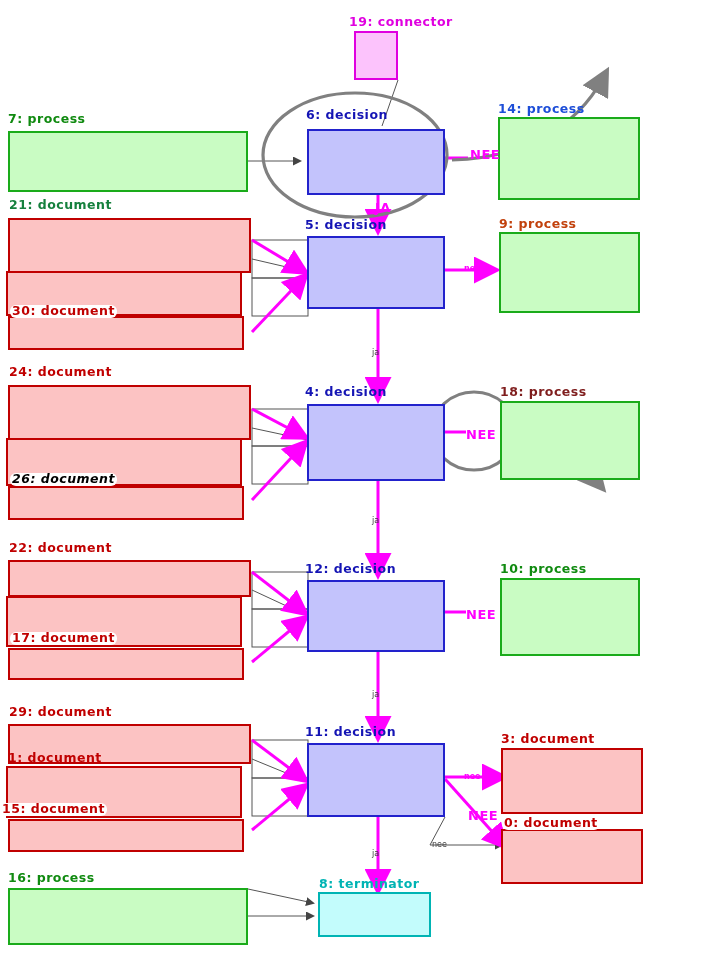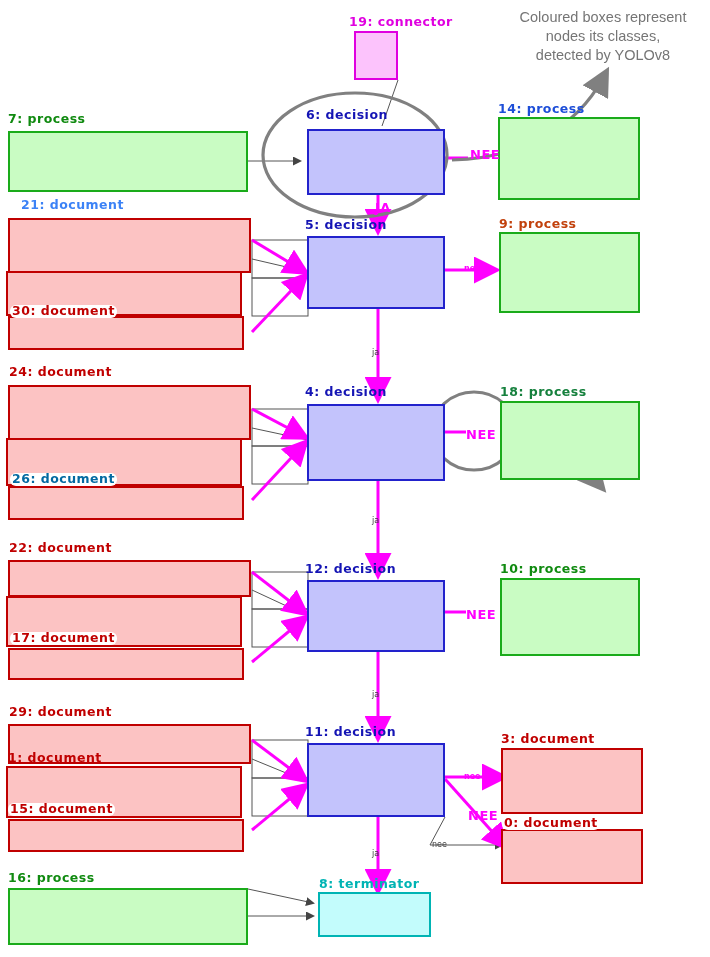--- a/index.html
+++ b/index.html
@@ -93,52 +93,52 @@
 
 <div class="node" style="left: 354px; top: 31px; width: 44px; height: 49px; background: rgb(252, 195, 252); border: 2px solid rgb(224, 0, 224);"></div>
     <div class="lbl" style="left: 349px; top: 16px; color: rgb(224, 0, 224);">19: connector</div>
     <div class="node" style="left: 8px; top: 131px; width: 240px; height: 61px; background: rgb(201, 252, 195); border: 2px solid rgb(26, 171, 26);"></div>
     <div class="lbl" style="left: 8px; top: 113px; color: rgb(16, 138, 16);">7: process</div>
     <div class="node" style="left: 307px; top: 129px; width: 138px; height: 66px; background: rgb(195, 195, 252); border: 2px solid rgb(34, 34, 204);"></div>
     <div class="lbl" style="left: 306px; top: 109px; color: rgb(20, 20, 180);">6: decision</div>
     <div class="node" style="left: 498px; top: 117px; width: 142px; height: 83px; background: rgb(201, 252, 195); border: 2px solid rgb(26, 171, 26);"></div>
     <div class="lbl" style="left: 498px; top: 103px; color: #1d4ed8;">14: process</div>
     <div class="node" style="left: 8px; top: 218px; width: 243px; height: 55px; background: rgb(252, 195, 195); border: 2px solid rgb(192, 0, 0);"></div>
-    <div class="lbl" style="left: 9px; top: 199px; color: #3b82f6; margin-left: 12px;">21: document</div>
+    <div class="lbl" style="left: 9px; top: 199px; color: #15803d;">21: document</div>
     <div class="node" style="left: 6px; top: 271px; width: 236px; height: 45px; background: rgb(252, 195, 195); border: 2px solid rgb(192, 0, 0);"></div>
     <div class="node" style="left: 8px; top: 316px; width: 236px; height: 34px; background: rgb(252, 195, 195); border: 2px solid rgb(192, 0, 0);"></div>
     <div class="lbl boxed" style="left: 10px; top: 305px; color: rgb(192, 0, 0);">30: document</div>
     <div class="node" style="left: 307px; top: 236px; width: 138px; height: 73px; background: rgb(195, 195, 252); border: 2px solid rgb(34, 34, 204);"></div>
     <div class="lbl" style="left: 305px; top: 219px; color: rgb(20, 20, 180);">5: decision</div>
     <div class="node" style="left: 499px; top: 232px; width: 141px; height: 81px; background: rgb(201, 252, 195); border: 2px solid rgb(26, 171, 26);"></div>
     <div class="lbl" style="left: 499px; top: 218px; color: #c2410c; text-align: center;">9: process</div>
     <div class="node" style="left: 8px; top: 385px; width: 243px; height: 55px; background: rgb(252, 195, 195); border: 2px solid rgb(192, 0, 0);"></div>
     <div class="lbl" style="left: 9px; top: 366px; color: rgb(192, 0, 0);">24: document</div>
     <div class="node" style="left: 6px; top: 438px; width: 236px; height: 48px; background: rgb(252, 195, 195); border: 2px solid rgb(192, 0, 0);"></div>
     <div class="node" style="left: 8px; top: 486px; width: 236px; height: 34px; background: rgb(252, 195, 195); border: 2px solid rgb(192, 0, 0);"></div>
-    <div class="lbl boxed" style="left: 10px; top: 473px; color: #0369a1;">26: document</div>
+    <div class="lbl boxed" style="left: 10px; top: 473px; color: #000000; font-style: italic;">26: document</div>
     <div class="node" style="left: 307px; top: 404px; width: 138px; height: 77px; background: rgb(195, 195, 252); border: 2px solid rgb(34, 34, 204);"></div>
     <div class="lbl" style="left: 305px; top: 386px; color: rgb(20, 20, 180);">4: decision</div>
     <div class="node" style="left: 500px; top: 401px; width: 140px; height: 79px; background: rgb(201, 252, 195); border: 2px solid rgb(26, 171, 26);"></div>
-    <div class="lbl" style="left: 500px; top: 386px; color: #15803d;">18: process</div>
+    <div class="lbl" style="left: 500px; top: 386px; color: #7f1d1d;">18: process</div>
     <div class="node" style="left: 8px; top: 560px; width: 243px; height: 37px; background: rgb(252, 195, 195); border: 2px solid rgb(192, 0, 0);"></div>
     <div class="lbl" style="left: 9px; top: 542px; color: rgb(192, 0, 0);">22: document</div>
     <div class="node" style="left: 6px; top: 596px; width: 236px; height: 51px; background: rgb(252, 195, 195); border: 2px solid rgb(192, 0, 0);"></div>
     <div class="node" style="left: 8px; top: 648px; width: 236px; height: 32px; background: rgb(252, 195, 195); border: 2px solid rgb(192, 0, 0);"></div>
     <div class="lbl boxed" style="left: 10px; top: 632px; color: rgb(192, 0, 0);">17: document</div>
     <div class="node" style="left: 307px; top: 580px; width: 138px; height: 72px; background: rgb(195, 195, 252); border: 2px solid rgb(34, 34, 204);"></div>
     <div class="lbl" style="left: 305px; top: 563px; color: rgb(20, 20, 180);">12: decision</div>
     <div class="node" style="left: 500px; top: 578px; width: 140px; height: 78px; background: rgb(201, 252, 195); border: 2px solid rgb(26, 171, 26);"></div>
     <div class="lbl" style="left: 500px; top: 563px; color: rgb(16, 138, 16);">10: process</div>
     <div class="node" style="left: 8px; top: 724px; width: 243px; height: 40px; background: rgb(252, 195, 195); border: 2px solid rgb(192, 0, 0);"></div>
     <div class="lbl" style="left: 9px; top: 706px; color: rgb(192, 0, 0);">29: document</div>
     <div class="node" style="left: 6px; top: 766px; width: 236px; height: 52px; background: rgb(252, 195, 195); border: 2px solid rgb(192, 0, 0);"></div>
     <div class="lbl" style="left: 8px; top: 752px; color: rgb(192, 0, 0);">1: document</div>
     <div class="node" style="left: 8px; top: 819px; width: 236px; height: 33px; background: rgb(252, 195, 195); border: 2px solid rgb(192, 0, 0);"></div>
-    <div class="lbl boxed" style="left: 8px; top: 803px; color: rgb(192, 0, 0);">15: document</div>
+    <div class="lbl boxed" style="left: 0; top: 803px; color: rgb(192, 0, 0);">15: document</div>
     <div class="node" style="left: 307px; top: 743px; width: 138px; height: 74px; background: rgb(195, 195, 252); border: 2px solid rgb(34, 34, 204);"></div>
     <div class="lbl" style="left: 305px; top: 726px; color: rgb(20, 20, 180);">11: decision</div>
     <div class="node" style="left: 501px; top: 748px; width: 142px; height: 66px; background: rgb(252, 195, 195); border: 2px solid rgb(192, 0, 0);"></div>
     <div class="lbl" style="left: 501px; top: 733px; color: rgb(192, 0, 0);">3: document</div>
     <div class="node" style="left: 501px; top: 829px; width: 142px; height: 55px; background: rgb(252, 195, 195); border: 2px solid rgb(192, 0, 0);"></div>
     <div class="lbl boxed" style="left: 502px; top: 817px; color: rgb(192, 0, 0);">0: document</div>
     <div class="node" style="left: 8px; top: 888px; width: 240px; height: 57px; background: rgb(201, 252, 195); border: 2px solid rgb(26, 171, 26);"></div>
     <div class="lbl" style="left: 8px; top: 872px; color: rgb(16, 138, 16);">16: process</div>
     <div class="node" style="left: 318px; top: 892px; width: 113px; height: 45px; background: rgb(195, 252, 252); border: 2px solid rgb(0, 180, 180);"></div>
     <div class="lbl" style="left: 319px; top: 878px; color: rgb(0, 180, 180);">8: terminator</div>
@@ -147,16 +147,13 @@
     <div class="elab smallm" style="left: 464px; top: 264px;">nee</div>
     <div class="elab small" style="left: 372px; top: 348px;">ja</div>
     <div class="elab" style="left: 466px; top: 427px;">NEE</div>
     <div class="elab small" style="left: 372px; top: 516px;">ja</div>
     <div class="elab" style="left: 466px; top: 607px;">NEE</div>
     <div class="elab small" style="left: 372px; top: 690px;">ja</div>
     <div class="elab smallm" style="left: 464px; top: 772px;">nee</div>
     <div class="elab" style="left: 468px; top: 808px;">NEE</div>
     <div class="elab small" style="left: 432px; top: 840px;">nee</div>
     <div class="elab small" style="left: 372px; top: 849px;">ja</div>
-    <div class="ann" style="left: 498px; top: 8px; width: 210px; color: rgb(117, 117, 117);">Coloured boxes represent
-nodes its classes,
-detected by YOLOv8</div>
   </div>
 
 </body></html>

